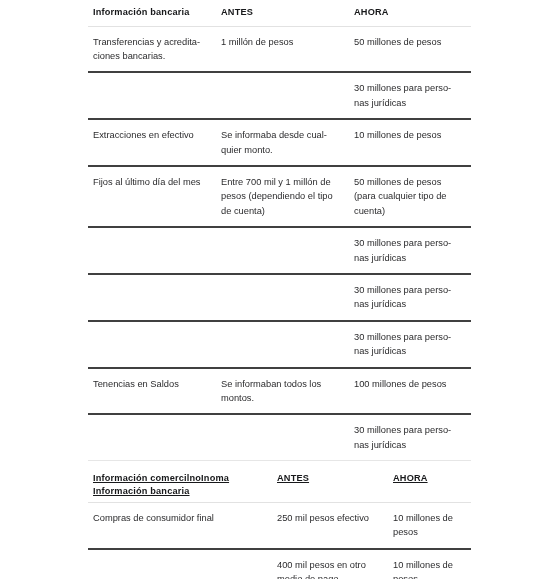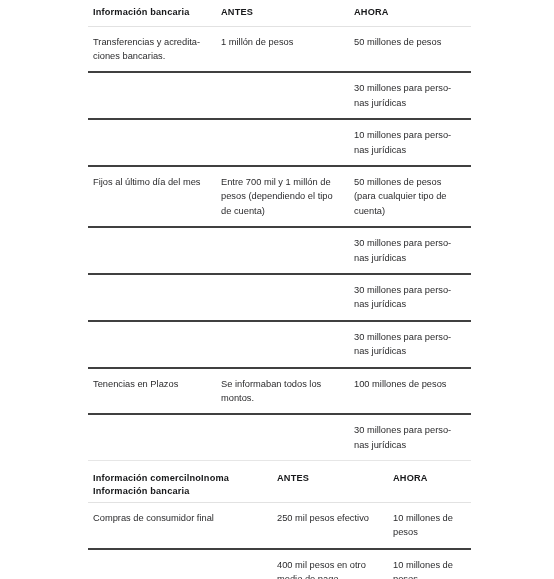--- a/index.html
+++ b/index.html
@@ -79,21 +79,21 @@
   
   #table-bancaria col.col0 { width: 133px; }
   #table-bancaria col.col1 { width: 133px; }
   #table-bancaria col.col2 { width: 117px; }
 
   
   #table-comercial col.col0 { width: 189px; }
   #table-comercial col.col1 { width: 116px; }
   #table-comercial col.col2 { width: 78px; }
 
-  #table-comercial tr.head-row th { padding-bottom: 5px; }
+  #table-comercial tr.head-row th { padding-bottom: 5px; text-decoration: underline; }
 </style>
 </head>
 <body>
 
 <div class="page">
 
   <div class="table-block" id="table-bancaria">
     <table class="data-table">
       <colgroup>
         <col class="col0">
@@ -116,23 +116,23 @@
           <td class="c0">Transferencias y acredita-ciones bancarias.</td>
           <td class="c1">1 millón de pesos</td>
           <td class="c2">50 millones de pesos</td>
         </tr>
         <tr class="body-row">
           <td class="c0"></td>
           <td class="c1"></td>
           <td class="c2">30 millones para perso-nas jurídicas</td>
         </tr>
         <tr class="body-row">
-          <td class="c0"></td>
-          <td class="c1"></td>
-          <td class="c2">10 millones para perso-nas jurídicas</td>
+          <td class="c0">Extracciones en efectivo</td>
+          <td class="c1">Se informaba desde cual-quier monto.</td>
+          <td class="c2">10 millones de pesos</td>
         </tr>
         <tr class="body-row">
           <td class="c0">Fijos al último día del mes</td>
           <td class="c1">Entre 700 mil y 1 millón de pesos (dependiendo el tipo de cuenta)</td>
           <td class="c2">50 millones de pesos (para cualquier tipo de cuenta)</td>
         </tr>
         <tr class="body-row">
           <td class="c0"></td>
           <td class="c1"></td>
           <td class="c2">30 millones para perso-nas jurídicas</td>
@@ -141,21 +141,21 @@
           <td class="c0"></td>
           <td class="c1"></td>
           <td class="c2">30 millones para perso-nas jurídicas</td>
         </tr>
         <tr class="body-row">
           <td class="c0"></td>
           <td class="c1"></td>
           <td class="c2">30 millones para perso-nas jurídicas</td>
         </tr>
         <tr class="body-row">
-          <td class="c0">Tenencias en Plazos</td>
+          <td class="c0">Tenencias en Saldos</td>
           <td class="c1">Se informaban todos los montos.</td>
           <td class="c2">100 millones de pesos</td>
         </tr>
         <tr class="body-row">
           <td class="c0"></td>
           <td class="c1"></td>
           <td class="c2">30 millones para perso-nas jurídicas</td>
         </tr>
       </tbody>
     </table>

